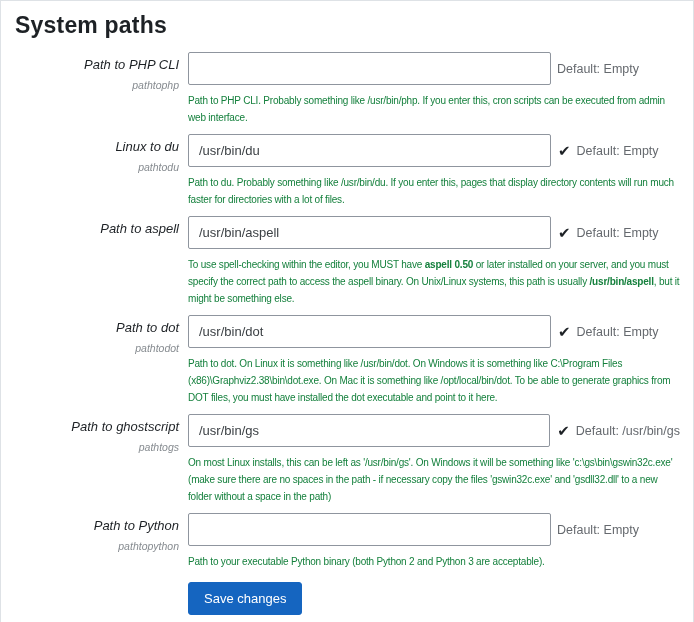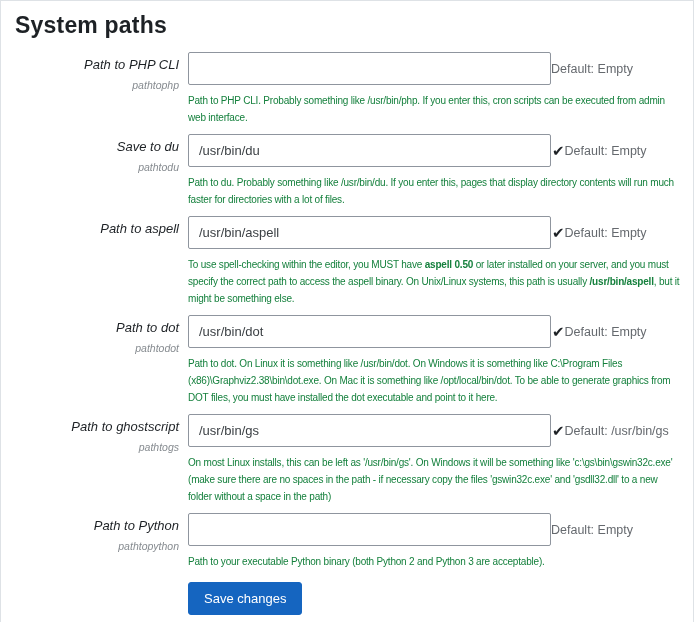--- a/index.html
+++ b/index.html
@@ -26,21 +26,21 @@
   .row {
     display: grid;
     grid-template-columns: 164px 1fr;
     column-gap: 9px;
     margin-bottom: 8px;
   }
   .labelcol { text-align: right; padding-top: 5px; font-style: italic; }
   .lbl { font-size: 13px; color: #1d2125; line-height: 1.25; }
   .setname { font-size: 10.5px; color: #868b90; margin-top: 6px; }
   .contentcol { min-width: 0; }
-  .inputline { display: flex; align-items: center; height: 33px; }
+  .inputline { display: flex; align-items: center; gap: 6px; height: 33px; }
   input.path {
     width: 363px;
     height: 33px;
     border: 1px solid #8f959e;
     border-radius: 2px;
     padding: 0 10px;
     font-size: 13px;
     color: #3c4145;
     font-family: inherit;
     background: #fff;
@@ -95,21 +95,21 @@
         <input class="path" type="text" value="" style="">
 
         <span class="default">Default: Empty</span>
       </div>
       <div class="desc"><span>Path to PHP CLI. Probably something like /usr/bin/php. If you enter this, cron scripts can be executed from admin web interface.</span></div>
     </div>
   </div>
 
   <div class="row">
     <div class="labelcol">
-      <div class="lbl">Save to du</div>
+      <div class="lbl">Linux to du</div>
       <div class="setname">pathtodu</div>
     </div>
     <div class="contentcol">
       <div class="inputline">
         <input class="path" type="text" value="/usr/bin/du" style="">
         <span class="check">✔</span>
         <span class="default">Default: Empty</span>
       </div>
       <div class="desc"><span>Path to du. Probably something like /usr/bin/du. If you enter this, pages that display directory contents will run much faster for directories with a lot of files.</span></div>
     </div>

